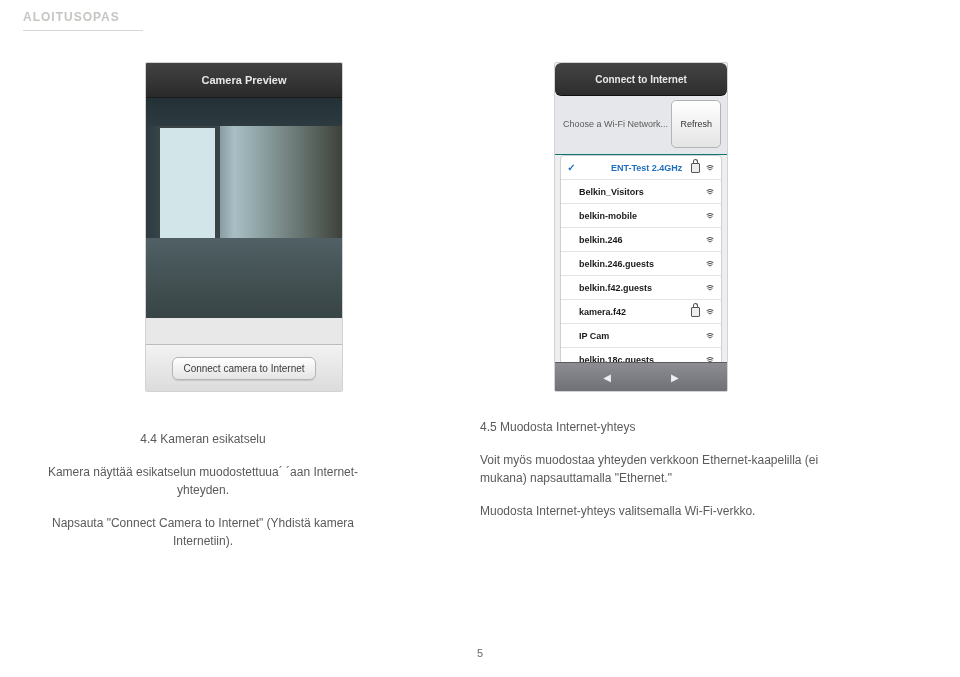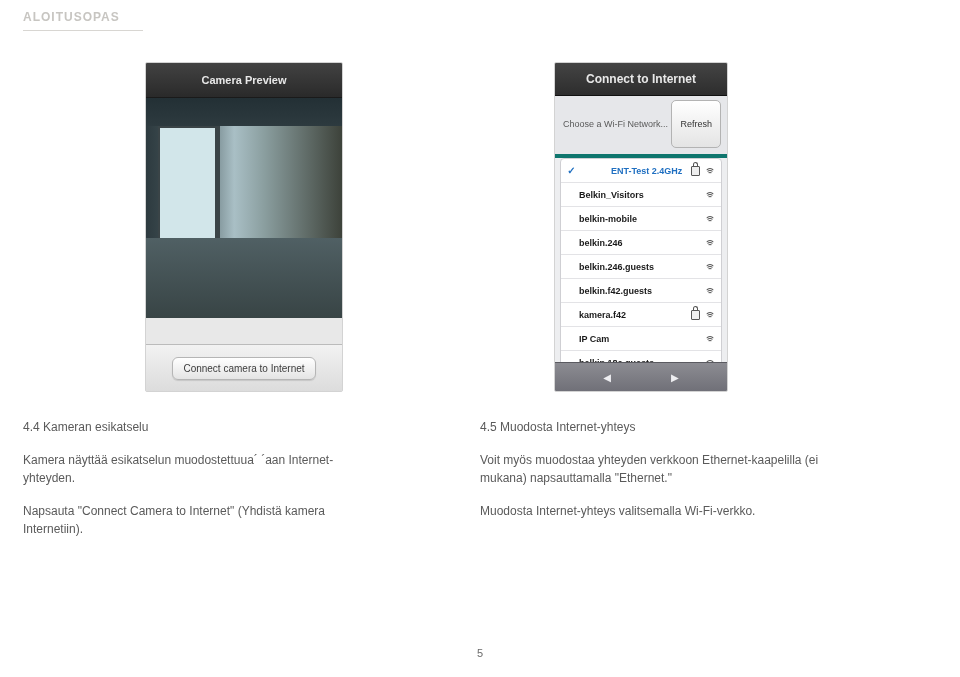--- a/index.html
+++ b/index.html
@@ -90,28 +90,29 @@
     border:1px solid #d3d3d3;
     border-radius:2px;
     overflow:hidden;
     font-size:9px;
     color:#2b2b2b;
   }
   .right-topbar{
     height:32px;
     background:linear-gradient(#444,#2d2d2d);
     display:flex;align-items:center;justify-content:center;
-    color:#e8e8e8;font-weight:600;font-size:12px;
+    color:#e8e8e8;font-weight:600;font-size:10px;
     border-bottom:1px solid #111;
+    border-radius:6px;
   }
   .choose-row{
     display:flex;align-items:center;justify-content:space-between;
     padding:4px 6px 6px 8px;
     background:#e6e7ea;
-    border-bottom:4px solid #0f766e;
+    border-bottom:1px solid #0f766e;
     font-size:9px;color:#5a5a5a;
   }
   .small-btn{
     background:linear-gradient(#fff,#e4e4e4);
     border:1px solid #b3b3b3;
     border-radius:5px;
     padding:18px 8px;
     font-size:9px;color:#333;
   }
   .wifi-list{
@@ -145,21 +146,21 @@
   .wave span:nth-child(3){width:9px;height:6px;bottom:0;}
   .right-nav{
     position:absolute;left:0;right:0;bottom:0;height:28px;
     background:linear-gradient(#8c8c92,#707078);
     display:flex;align-items:center;justify-content:center;gap:60px;
     color:#efeff2;font-size:10px;
     border-top:1px solid #5a5a60;
   }
   
   .col{position:absolute;width:360px;font-size:12px;line-height:1.55;color:#5a5a5a;}
-  .col.left{left:23px;top:418px;}
+  .col.left{left:23px;top:430px;text-align:center;}
   .col.right{left:480px;top:418px;}
   .col p{margin:0 0 14px 0;}
   .page-num{
     position:absolute;left:0;right:0;bottom:18px;text-align:center;
     font-size:11px;color:#6b6b6b;
   }
 </style>
 </head>
 <body>
 

